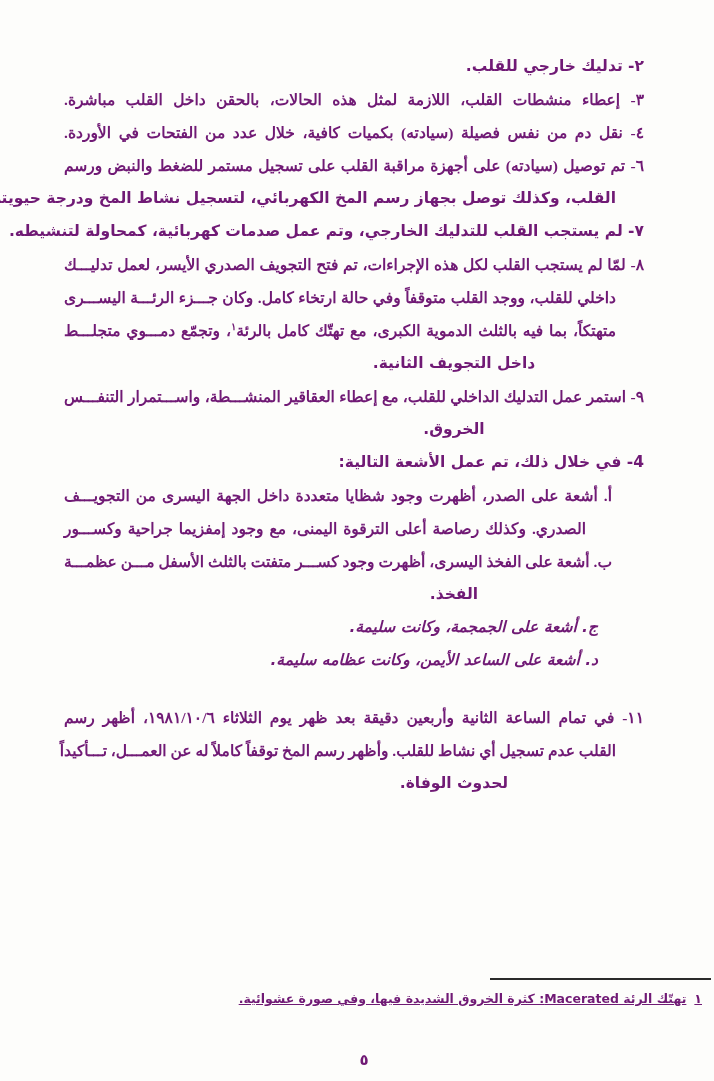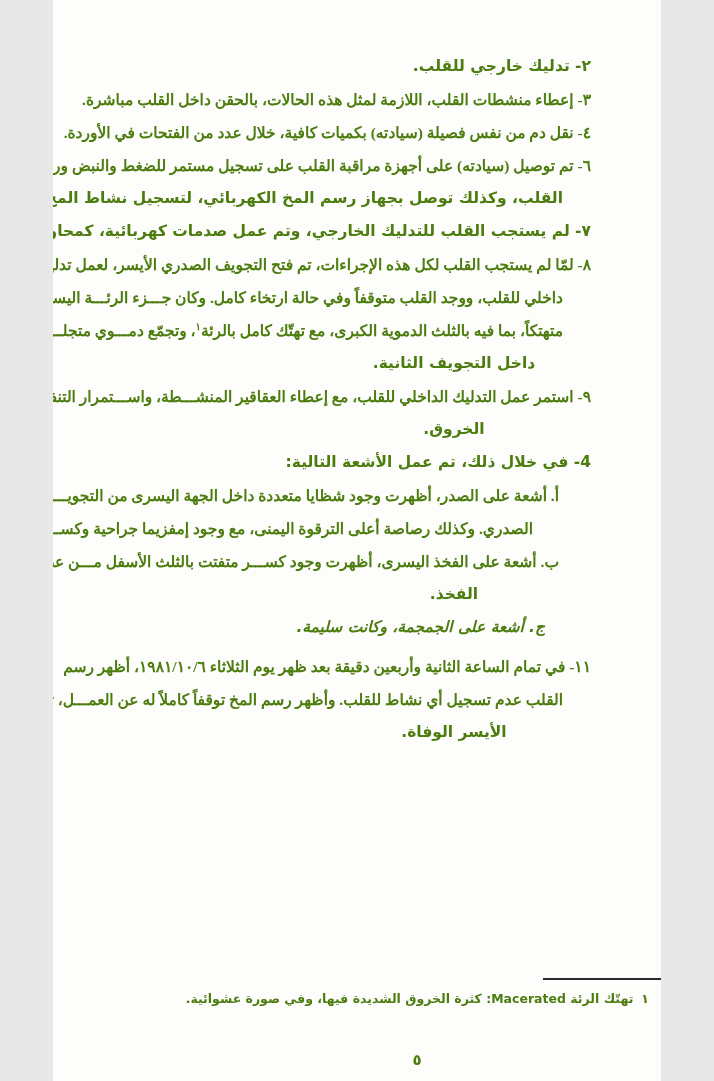--- a/index.html
+++ b/index.html
@@ -1,22 +1,22 @@
 <!DOCTYPE html>
 <html lang="ar" dir="rtl"><head>
 <meta charset="utf-8">
 <style>
   html, body { margin: 0; padding: 0; background: #e8e8e8; }
   .page {
     position: relative;
-    width: 608px;
+    width: 714px;
     height: 1081px;
     margin: 0 auto;
     background: #fdfdfb;
-    color: #4d7c0f;
+    color: #701a75;
     font-family: "DejaVu Sans", sans-serif;
     font-weight: bold;
     direction: rtl;
     overflow: hidden;
   }
   .content {
     position: absolute;
     top: 50px;
     right: 70px;
     left: 64px;
@@ -33,21 +33,21 @@
   .cont { padding-right: 28px; }
   
   .sub { padding-right: 32px; }
   
   .subcont { padding-right: 58px; }
   
   .sub3 { padding-right: 46px; font-style: italic; }
   
   .last { text-align: center; padding-left: 200px; }
   
-  .gap { margin-top: 6px; }
+  .gap { margin-top: 24px; }
   sup {
     font-size: 10px;
     line-height: 0;
     vertical-align: super;
   }
   .footnote-rule {
     position: absolute;
     top: 978px;
     left: 490px;
     width: 221px;
@@ -57,20 +57,21 @@
   .footnote {
     position: absolute;
     top: 989px;
     right: 12px;
     left: 60px;
     direction: rtl;
     text-align: right;
     font-size: 12.5px;
     line-height: 19px;
     white-space: nowrap;
+    text-decoration: underline;
   }
   .fn-marker { padding-left: 8px; }
   .page-number {
     position: absolute;
     top: 1051px;
     left: 352px;
     width: 24px;
     text-align: center;
     font-size: 15px;
   }
@@ -92,23 +93,24 @@
       <div class="l cont fill"><span>متهتكاً، بما فيه بالثلث الدموية الكبرى، مع تهتّك كامل بالرئة</span><sup>١</sup><span>، وتجمّع دمـــوي متجلـــط</span></div>
       <div class="l last"><span>داخل التجويف الثانية.</span></div>
       <div class="l fill"><span>٩- استمر عمل التدليك الداخلي للقلب، مع إعطاء العقاقير المنشـــطة، واســـتمرار التنفـــس</span></div>
       <div class="l last"><span>الخروق.</span></div>
       <div class="l"><span>4- في خلال ذلك، تم عمل الأشعة التالية:</span></div>
       <div class="l sub fill"><span>أ. أشعة على الصدر، أظهرت وجود شظايا متعددة داخل الجهة اليسرى من التجويـــف</span></div>
       <div class="l subcont fill"><span>الصدري. وكذلك رصاصة أعلى الترقوة اليمنى، مع وجود إمفزيما جراحية وكســـور</span></div>
       <div class="l sub fill"><span>ب. أشعة على الفخذ اليسرى، أظهرت وجود كســـر متفتت بالثلث الأسفل مـــن عظمـــة</span></div>
       <div class="l last"><span>الفخذ.</span></div>
       <div class="l sub3"><span>ج. أشعة على الجمجمة، وكانت سليمة.</span></div>
+      <div class="l sub3"><span>د. أشعة على الساعد الأيمن، وكانت عظامه سليمة.</span></div>
       <div class="l fill gap"><span>١١- في تمام الساعة الثانية وأربعين دقيقة بعد ظهر يوم الثلاثاء ١٩٨١/١٠/٦، أظهر رسم</span></div>
       <div class="l cont fill"><span>القلب عدم تسجيل أي نشاط للقلب. وأظهر رسم المخ توقفاً كاملاً له عن العمـــل، تـــأكيداً</span></div>
-      <div class="l last"><span>الأيسر الوفاة.</span></div>
+      <div class="l last"><span>لحدوث الوفاة.</span></div>
     </div>
 
   <div class="footnote-rule"></div>
 
   <div class="footnote">
     <span class="fn-marker">١</span><span>تهتّك الرئة Macerated: كثرة الخروق الشديدة فيها، وفي صورة عشوائية.</span>
   </div>
 
   <div class="page-number">٥</div>
 

